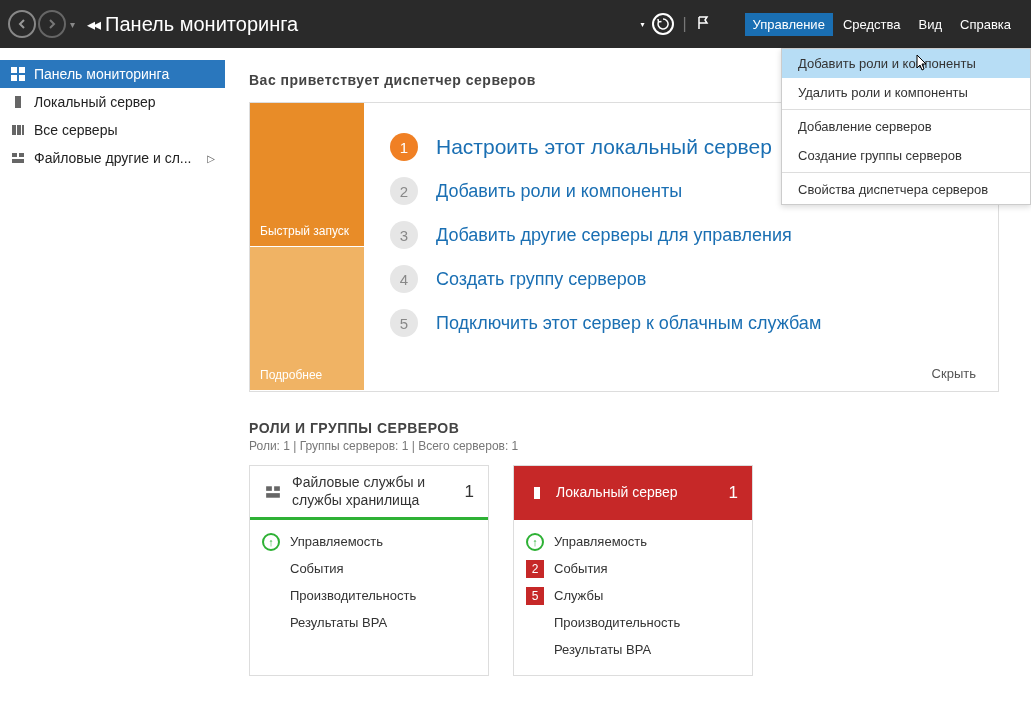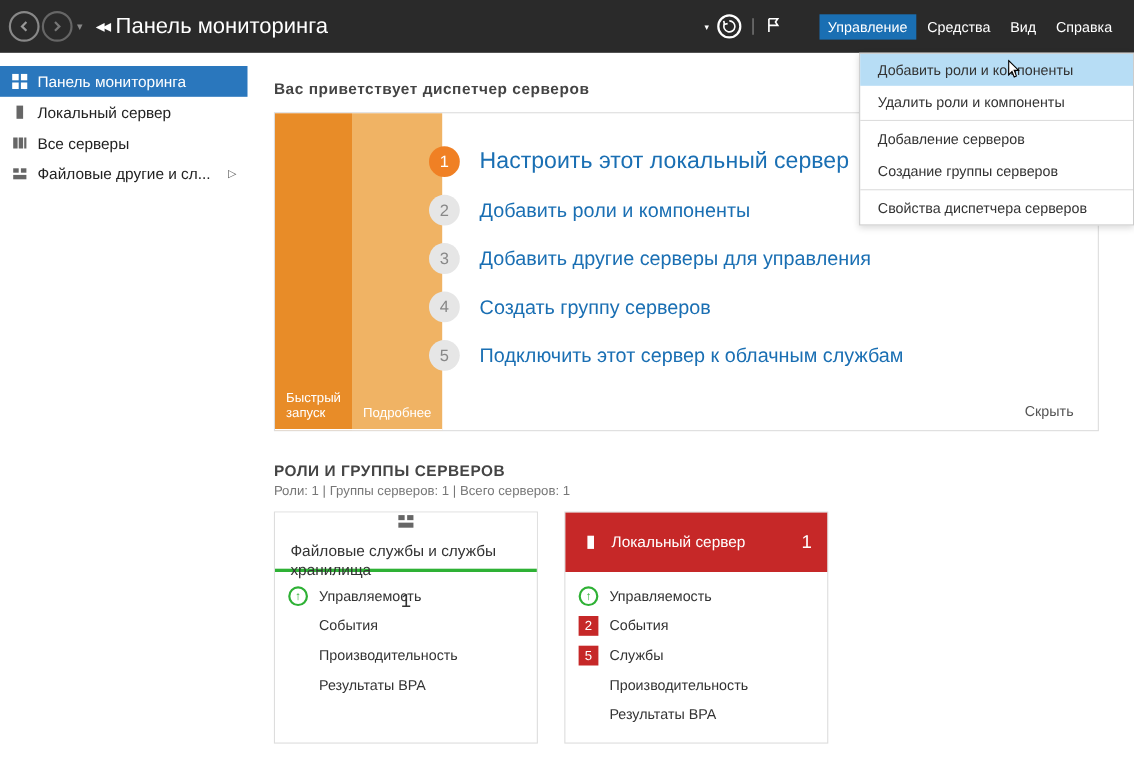--- a/index.html
+++ b/index.html
@@ -59,21 +59,21 @@
   }
   .sb-item.active { background:#2a77bd; color:#fff;}
   .sb-icon { width:16px;height:16px;display:flex;align-items:center;justify-content:center;font-size:13px;}
   .sb-item .arrow { margin-left:auto; font-size:10px; color:#555;}
 
   .content { flex:1; padding:24px 32px 0 24px; overflow:hidden;}
   .welcome-heading { font-size:14px; font-weight:600; color:#444; letter-spacing:.5px; margin-bottom:14px;}
 
   
   .quick-panel { display:flex; border:1px solid #ddd; background:#fff; height:290px; margin-bottom:28px;}
-  .side-tiles { width:114px; display:flex; flex-direction:row;}
+  .side-tiles { width:114px; display:flex; flex-direction:column;}
   .tile { flex:1; display:flex; align-items:flex-end; padding:8px 10px; font-size:12px; color:#fff; border-bottom:1px solid #fff;}
   .tile.t1 { background:#e88c28;}
   .tile.t2 { background:#f0a84c;}
   .tile.t3 { background:#f0b364;}
   .steps { flex:1; padding:14px 26px 4px 26px; position:relative;}
   .step { display:flex; align-items:center; gap:18px; margin:16px 0;}
   .step .num {
     width:28px;height:28px;border-radius:50%;background:#e6e6e6;color:#888;
     display:flex;align-items:center;justify-content:center;font-size:15px;
   }
@@ -81,21 +81,21 @@
   .step .text { font-size:18px; color:#1a6fb3;}
   .step.first .text { font-size:21px;}
   .hide-link { position:absolute; right:22px; bottom:10px; font-size:13px; color:#555;}
 
   
   .roles-heading { font-size:14px; font-weight:600; color:#444; letter-spacing:.5px;}
   .roles-sub { font-size:12px; color:#777; margin:3px 0 12px 0;}
   .cards { display:flex; gap:24px;}
   .card { width:240px; border:1px solid #ddd;}
   .card-head { display:flex; align-items:center; height:54px; padding:0 14px; gap:10px;}
-  .card.c1 .card-head { background:#fff; color:#333; border-bottom:3px solid #2eb135;flex-direction:column;}
+  .card.c1 .card-head { background:#fff; color:#333; border-bottom:3px solid #2eb135;}
   .card.c2 .card-head { background:#c62828; color:#fff;}
   .card-head .title { flex:1; font-size:14px; line-height:1.25;}
   .card-head .count { font-size:17px; font-weight:400;}
   .card-body { padding:8px 12px 12px 12px;}
   .row { display:flex; align-items:center; gap:10px; height:27px; font-size:13px; color:#333;}
   .ind { width:18px;height:18px;display:flex;align-items:center;justify-content:center;font-size:11px;}
   .ind.up { border:2px solid #2eb135;border-radius:50%;color:#2eb135;font-weight:bold;}
   .ind.bad { background:#c62828;color:#fff;font-size:12px;}
   .ind.blank { width:18px;}
   .card-icon { width:18px;height:18px;display:flex;align-items:center;justify-content:center;}

